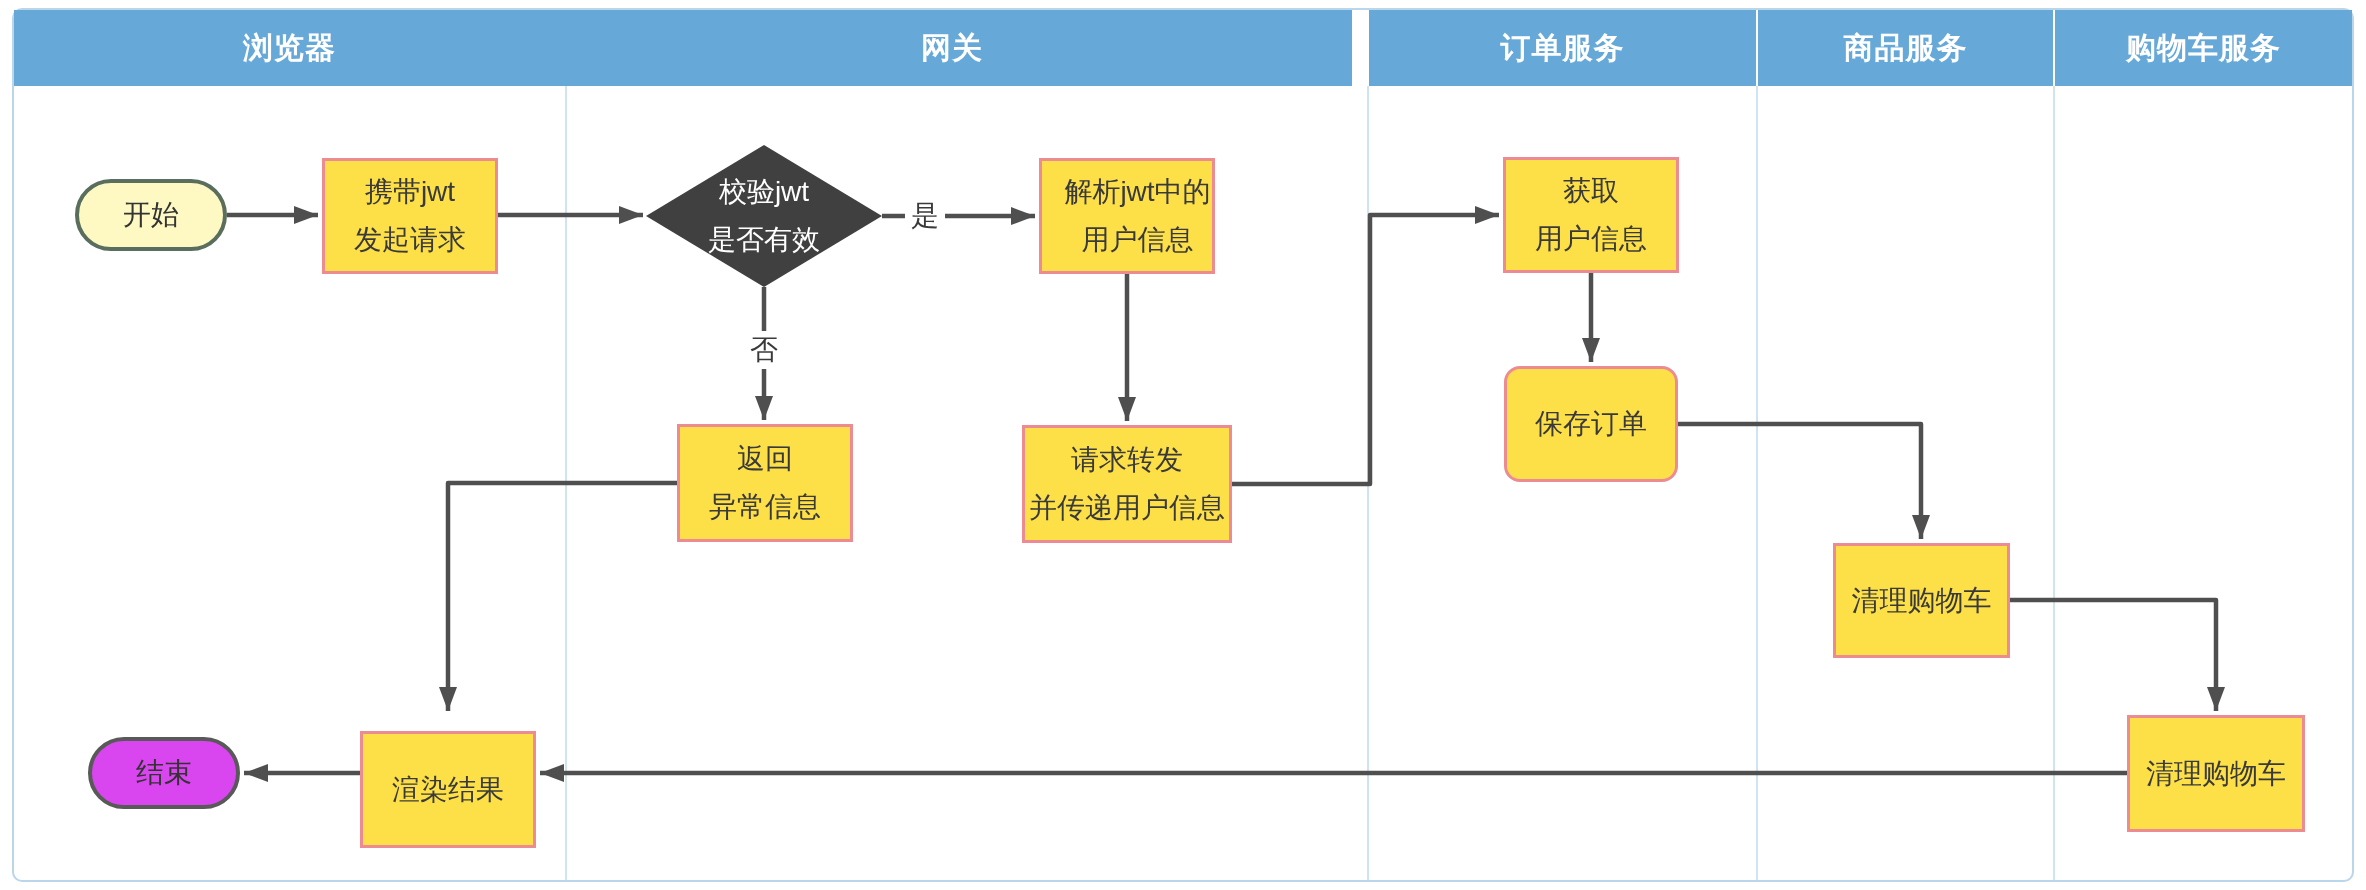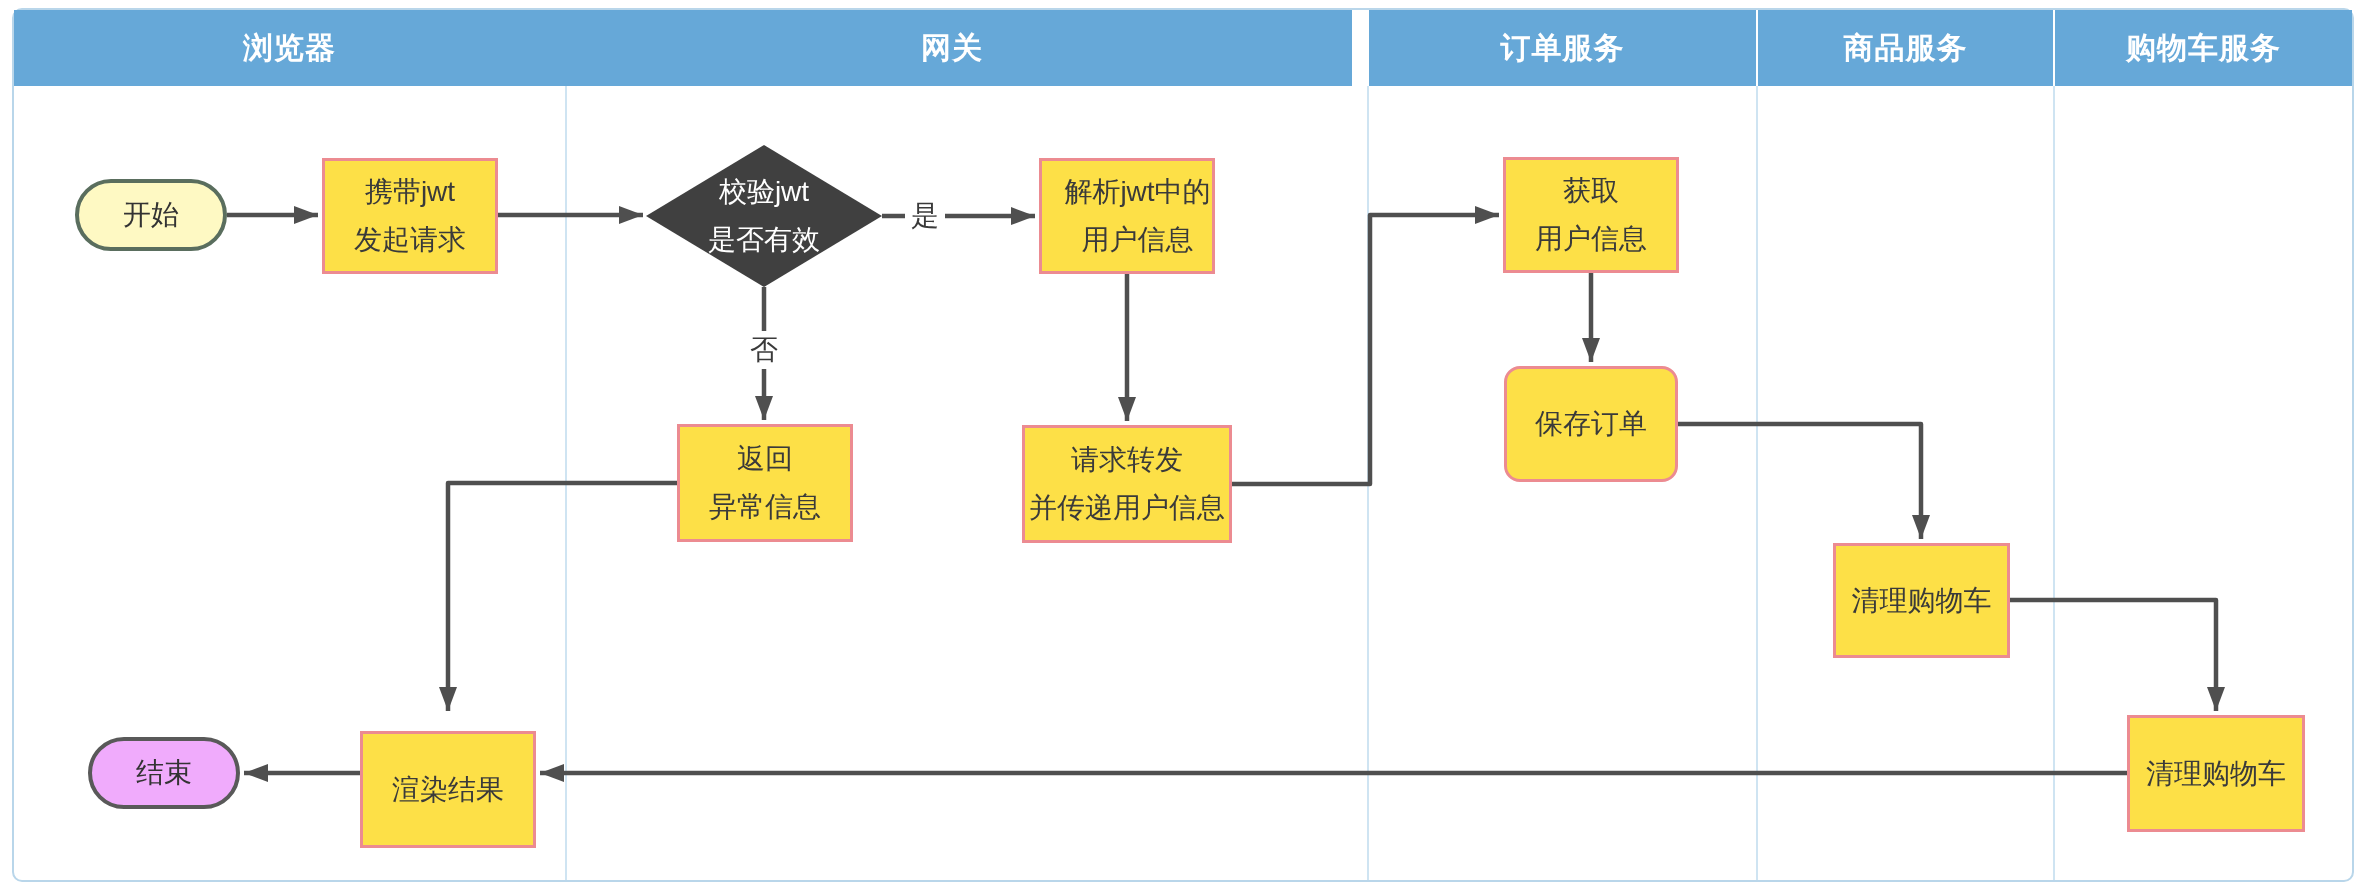--- a/index.html
+++ b/index.html
@@ -23,21 +23,21 @@
     position:absolute; top:86px; height:794px; width:2px; background:#cfe4f2;
   }
   .node {
     position:absolute; box-sizing:border-box;
     display:flex; align-items:center; justify-content:center;
     text-align:center; font-size:28px; line-height:1.7; white-space:pre-line;
   }
   .process { background:#fde047; border:3px solid #ec8b91; color:#3a3a3a; }
   .pill    { border-radius:36px; font-size:28px; }
   .pill.start { background:#fef9c3; border:4px solid #5a6e5e; color:#333; }
-  .pill.end   { background:#f0abfc; border:4px solid #595959; color:#333; }
+  .pill.end   { background:#d946ef; border:4px solid #595959; color:#333; }
   .diamond {
     background:#404040; color:#ffffff;
     clip-path:polygon(0 50%, 50% 0, 100% 50%, 50% 100%);
   }
   .edge-label {
     position:absolute; transform:translate(-50%,-50%);
     background:#ffffff; padding:0 6px; font-size:28px; color:#3a3a3a;
     z-index:5;
   }
   svg.connectors { position:absolute; left:0; top:0; z-index:3; pointer-events:none; }

